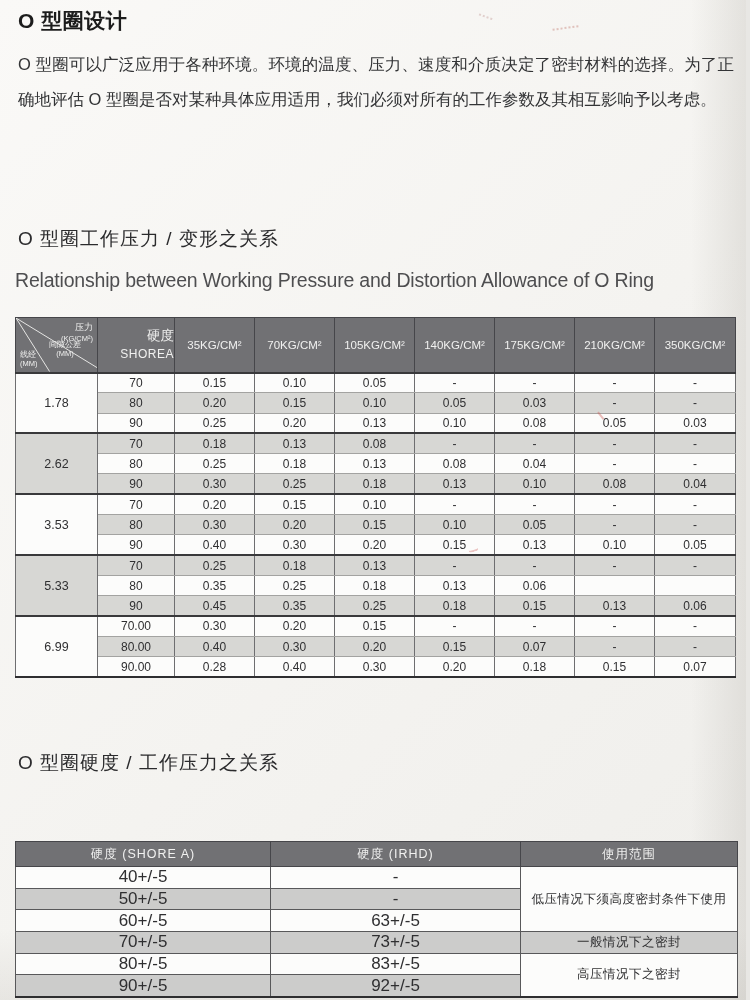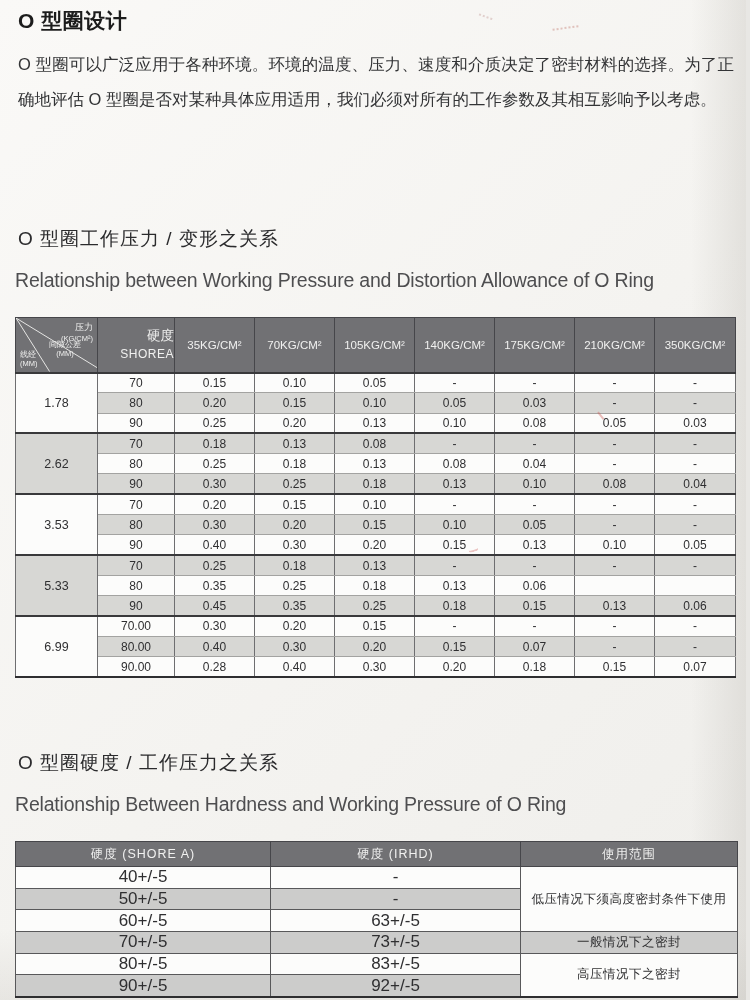--- a/index.html
+++ b/index.html
@@ -295,21 +295,20 @@
           <td>0.30</td>
           <td>0.20</td>
           <td>0.18</td>
           <td>0.15</td>
           <td>0.07</td>
         </tr>
       </tbody>
     </table>
 
   <div class="heading-zh s2-zh">O 型圈硬度 / 工作压力之关系</div>
-  <div class="heading-en s2-en">Relationship Between Hardness and Working Pressure of O Ring</div>
 
   <table class="t2">
     <colgroup>
       <col style="width:255px">
         <col style="width:250px">
         <col style="width:217px">
     </colgroup>
     <thead>
       <tr>
         <th>硬度 (SHORE A)</th>

